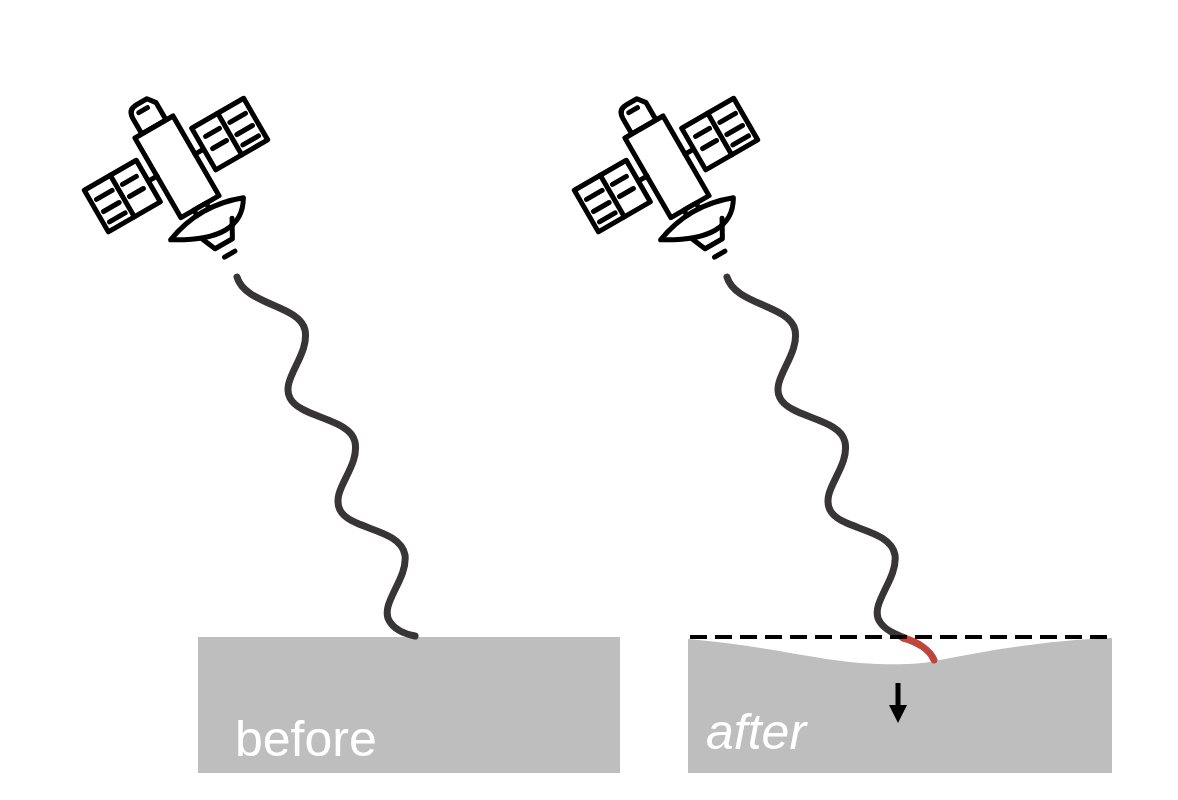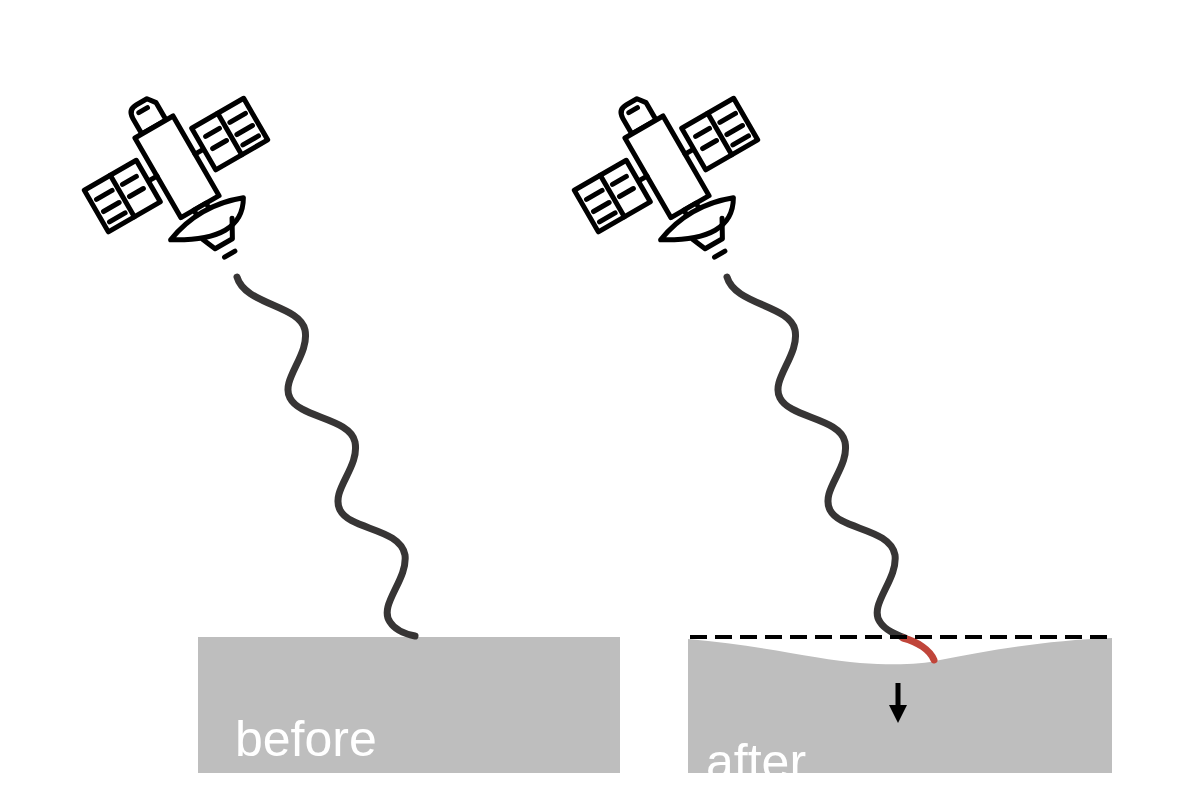--- a/index.html
+++ b/index.html
@@ -58,13 +58,13 @@
       <line x1="898" y1="683" x2="898" y2="706" stroke="#000" stroke-width="5"></line>
       <polygon points="889,705 907,705 898,723" fill="#000"></polygon>
     </g>
     <g transform="translate(670,172) rotate(-30)">
       <use href="#sat"></use>
     </g>
   </g>
 </svg>
 
 <div class="ground-label" style="left:213px; top:714px;margin-left:22px;">before</div>
-<div class="ground-label" style="left:706px; top:737px;">after</div>
+<div class="ground-label" style="left:706px; top:707px;font-style:italic;">after</div>
 
 </body></html>

